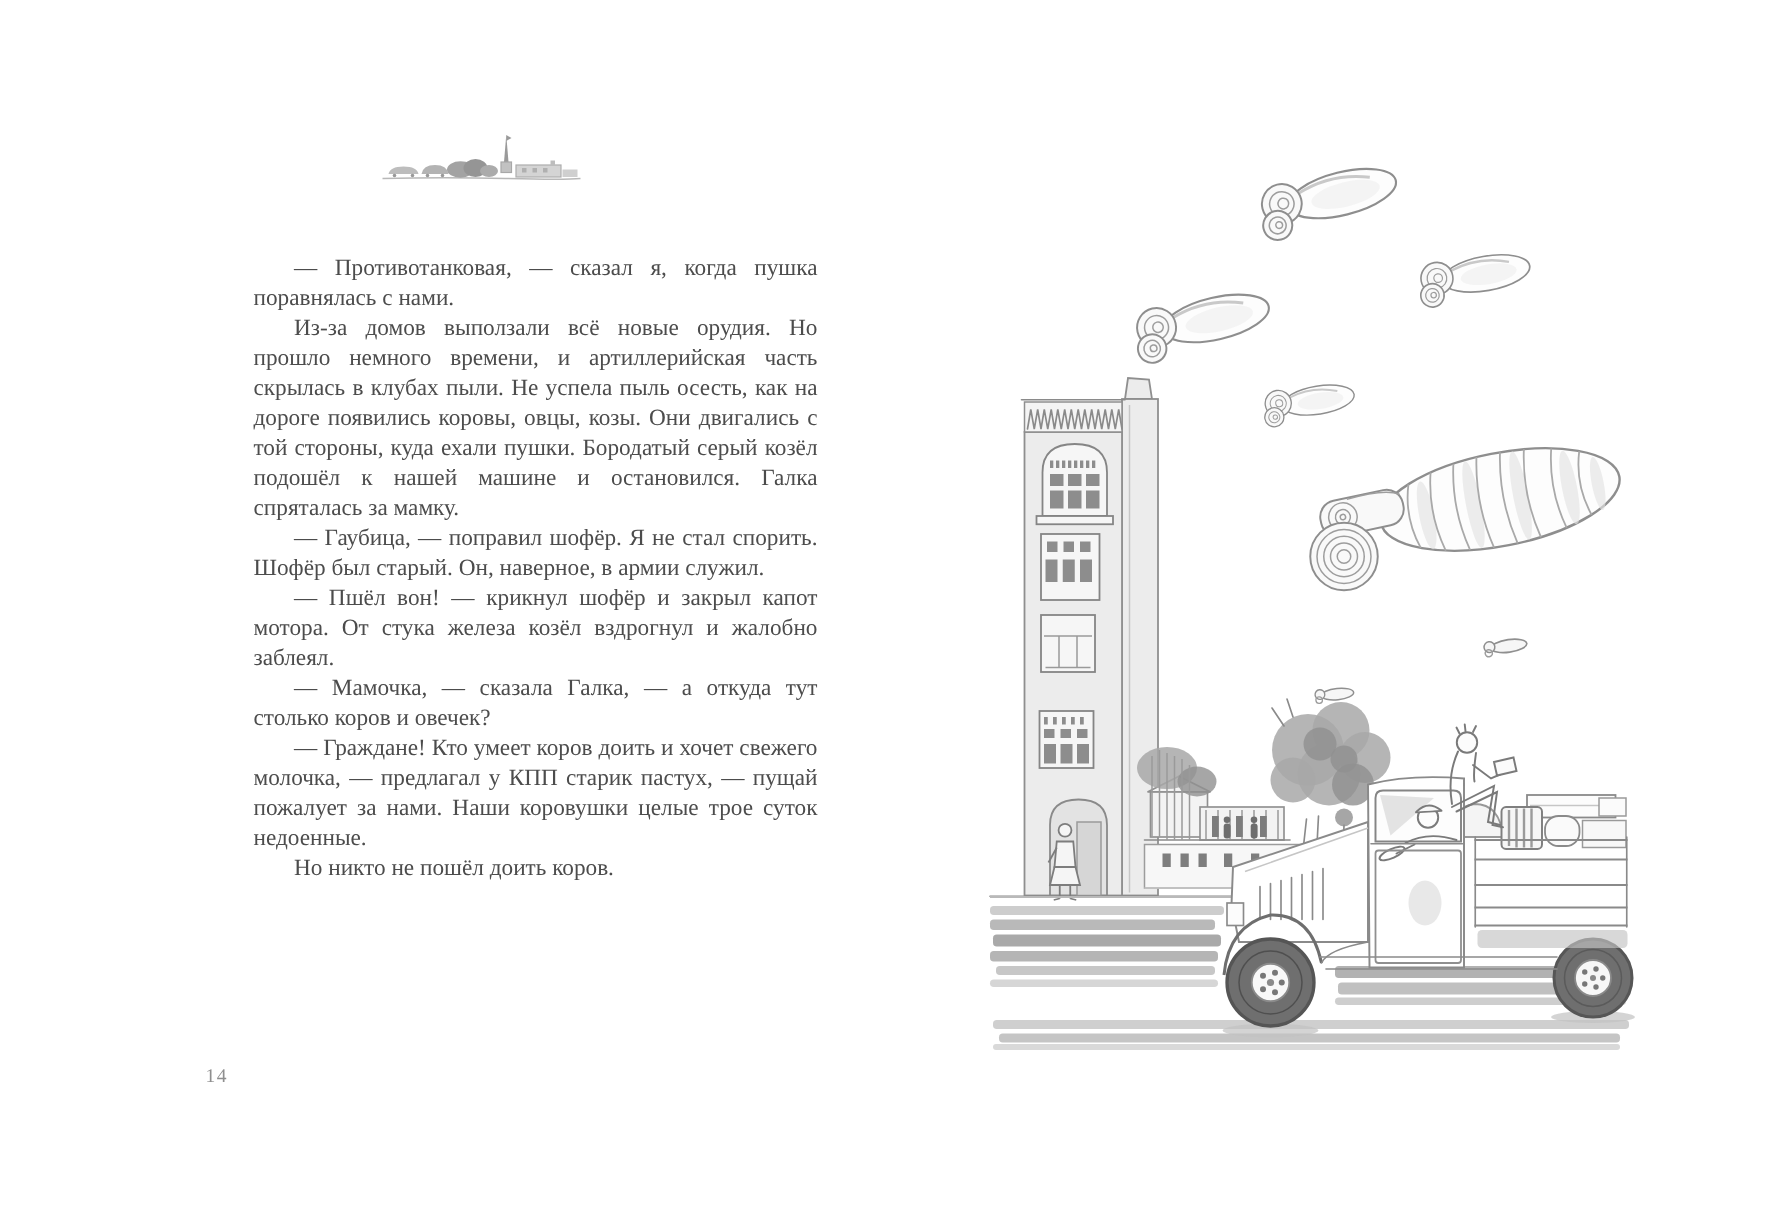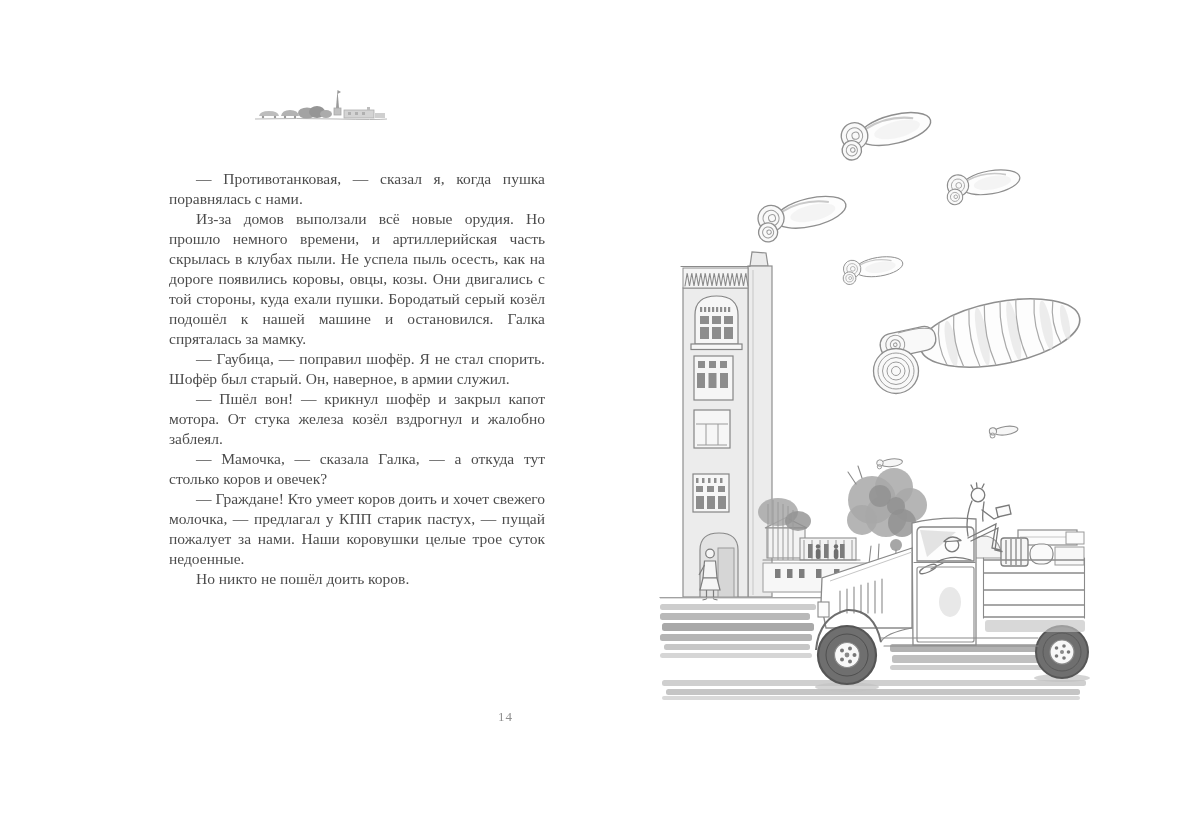--- a/index.html
+++ b/index.html
@@ -3,21 +3,21 @@
 <meta charset="utf-8">
 <style>
   html,body{margin:0;padding:0;background:#ffffff;}
   .spread{position:relative;width:1190px;height:816px;background:#ffffff;overflow:hidden;
           font-family:"Liberation Serif","DejaVu Serif",serif;}
   .vignette{position:absolute;left:247px;top:86px;width:146px;height:38px;}
   .text-block{position:absolute;left:137px;top:169px;width:376px;
               font-size:15.5px;line-height:20px;color:#4c4c4c;text-align:justify;
               -webkit-hyphens:manual;hyphens:manual;margin-left:32px;}
   .text-block p{margin:0;text-indent:27px;}
-  .page-number{position:absolute;left:137px;top:709px;width:376px;text-align:right;
+  .page-number{position:absolute;left:137px;top:709px;width:376px;text-align:left;
                font-size:13px;color:#8f8f8f;letter-spacing:1px;}
   .illustration{position:absolute;left:640px;top:80px;width:530px;height:640px;}
 
   
   .line{fill:none;stroke:#8a8a8a;stroke-width:1.1;stroke-linecap:round;}
   .faint{fill:none;stroke:#c6c6c6;stroke-width:1;}
   .bld{fill:#ececec;stroke:#8f8f8f;stroke-width:1.2;}
   .bld2{fill:#f3f3f3;stroke:#909090;stroke-width:1.1;}
   .wfr{fill:#f6f6f6;stroke:#858585;stroke-width:1.2;}
   .pane{fill:#8d8d8d;}

